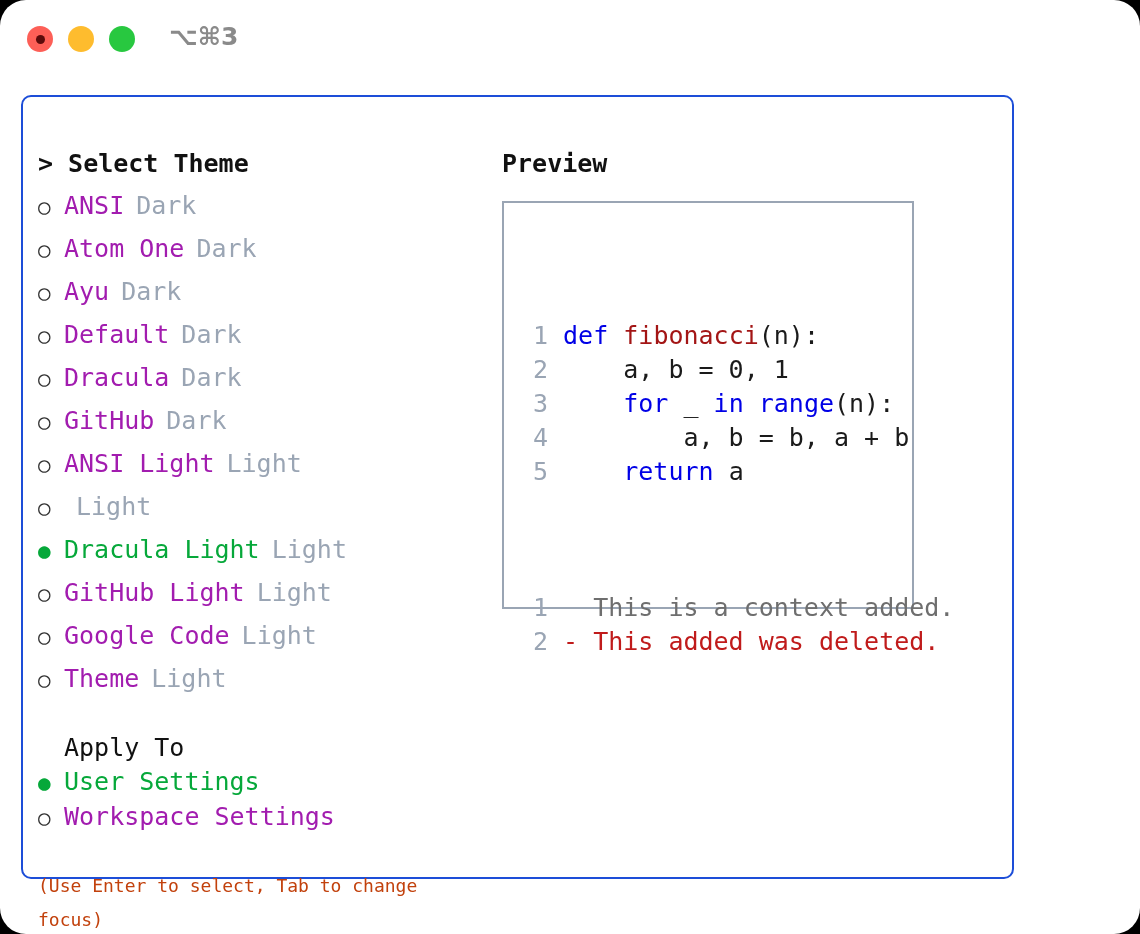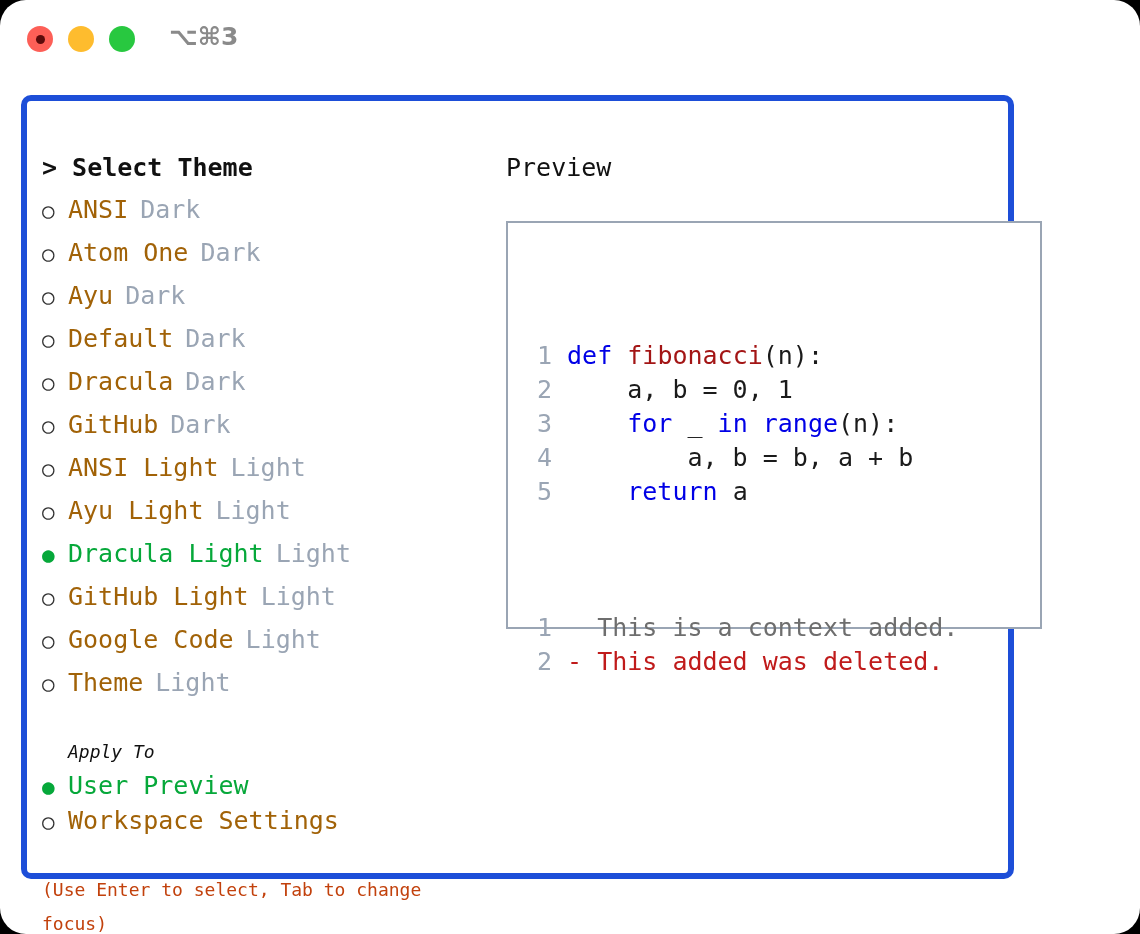--- a/index.html
+++ b/index.html
@@ -73,21 +73,21 @@
     white-space: pre;
   }
 
   
   .panel {
     position: absolute;
     left: 21px;
     top: 95px;
     width: 993px;
     height: 784px;
-    border: 6px solid #1d4ed8;
+    border: 2px solid #1d4ed8;
     border-radius: 10px;
     box-sizing: border-box;
     background: #ffffff;
   }
 
   .panel-inner {
     position: absolute;
     left: 0; top: 0;
     width: 100%;
     height: 100%;
@@ -121,37 +121,36 @@
     width: 26px;
     flex: none;
     display: inline-block;
     font-size: 21px;
     color: #333333;
   }
   .opt-bullet.on {
     color: #06a83a;
     font-size: 21px;
   }
-  .opt-label { color: #a16207; }
+  .opt-label { color: #a21caf; }
   .opt-row.selected .opt-label { color: #06a83a; }
   .opt-kind {
     color: #9aa5b4;
     padding-left: 12px;
     margin-top: 8px;
   }
 
   .section-gap { height: 34px; }
 
   .section-title {
-    font-size: 18px;
+    font-size: 25px;
     color: #111111;
     line-height: 34px;
     padding-left: 26px;
     white-space: pre;
-    font-style: italic;
   }
 
   .hint {
     margin-top: 34px;
     font-size: 18px;
     line-height: 34px;
     color: #c2410c;
     width: 410px;
     white-space: pre-wrap;
     word-break: break-word;
@@ -159,28 +158,28 @@
 
   
   .right-col {
     position: absolute;
     left: 479px;
     top: 50px;
     width: 490px;
   }
   .preview-header {
     font-size: 25px;
-    font-weight: normal;
+    font-weight: bold;
     color: #111111;
     line-height: 34px;
     white-space: pre;
   }
   .preview-box {
-    margin-top: 36px;
-    width: 536px;
+    margin-top: 20px;
+    width: 412px;
     height: 408px;
     border: 2px solid #9aa5b4;
     box-sizing: border-box;
     background: #ffffff;
     position: relative;
   }
   .code {
     position: absolute;
     left: 14px;
     top: 48px;
@@ -224,32 +223,32 @@
       <div class="left-col">
         <div class="list-header">&gt; Select Theme</div>
         <div id="theme-items">
             <div class="opt-row"><span class="opt-bullet">○</span><span class="opt-label">ANSI</span><span class="opt-kind">Dark</span></div>
             <div class="opt-row"><span class="opt-bullet">○</span><span class="opt-label">Atom One</span><span class="opt-kind">Dark</span></div>
             <div class="opt-row"><span class="opt-bullet">○</span><span class="opt-label">Ayu</span><span class="opt-kind">Dark</span></div>
             <div class="opt-row"><span class="opt-bullet">○</span><span class="opt-label">Default</span><span class="opt-kind">Dark</span></div>
             <div class="opt-row"><span class="opt-bullet">○</span><span class="opt-label">Dracula</span><span class="opt-kind">Dark</span></div>
             <div class="opt-row"><span class="opt-bullet">○</span><span class="opt-label">GitHub</span><span class="opt-kind">Dark</span></div>
             <div class="opt-row"><span class="opt-bullet">○</span><span class="opt-label">ANSI Light</span><span class="opt-kind">Light</span></div>
-            <div class="opt-row"><span class="opt-bullet">○</span><span class="opt-label">Ayu Light</span><span class="opt-kind">Light</span></div>
+            <div class="opt-row"><span class="opt-bullet">○</span><span class="opt-kind">Light</span></div>
             <div class="opt-row selected"><span class="opt-bullet on">●</span><span class="opt-label">Dracula Light</span><span class="opt-kind">Light</span></div>
             <div class="opt-row"><span class="opt-bullet">○</span><span class="opt-label">GitHub Light</span><span class="opt-kind">Light</span></div>
             <div class="opt-row"><span class="opt-bullet">○</span><span class="opt-label">Google Code</span><span class="opt-kind">Light</span></div>
             <div class="opt-row"><span class="opt-bullet">○</span><span class="opt-label">Theme</span><span class="opt-kind">Light</span></div>
           </div>
 
         <div class="section-gap"></div>
 
         <div class="section-title">Apply To</div>
         <div id="apply-items">
-            <div class="opt-row selected"><span class="opt-bullet on">●</span><span class="opt-label">User Preview</span></div>
+            <div class="opt-row selected"><span class="opt-bullet on">●</span><span class="opt-label">User Settings</span></div>
             <div class="opt-row"><span class="opt-bullet">○</span><span class="opt-label">Workspace Settings</span></div>
           </div>
 
         <div class="hint">(Use Enter to select, Tab to change focus)</div>
       </div>
 
       <div class="right-col">
         <div class="preview-header">Preview</div>
         <div class="preview-box">
           <div class="code">

